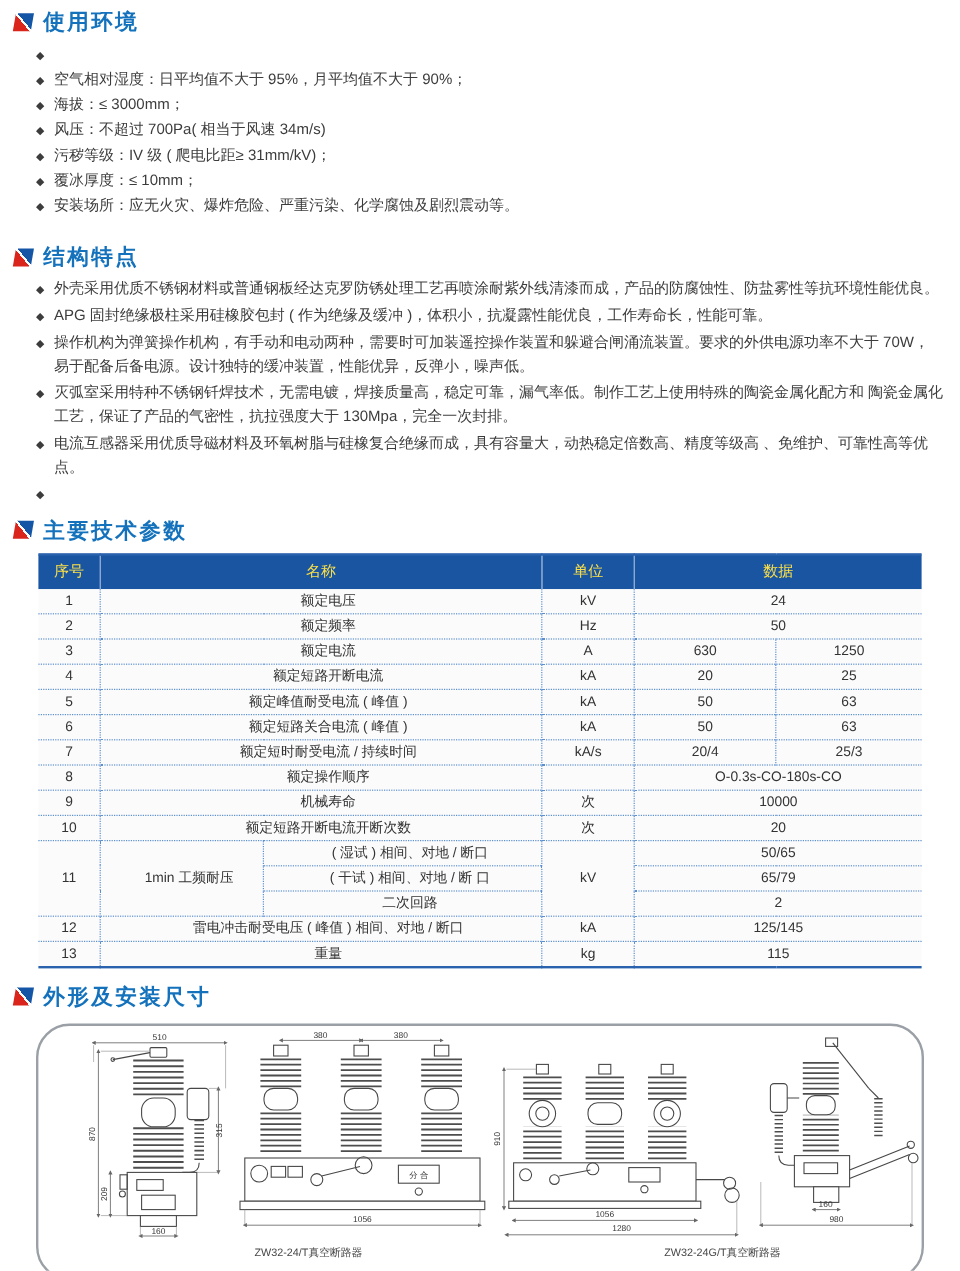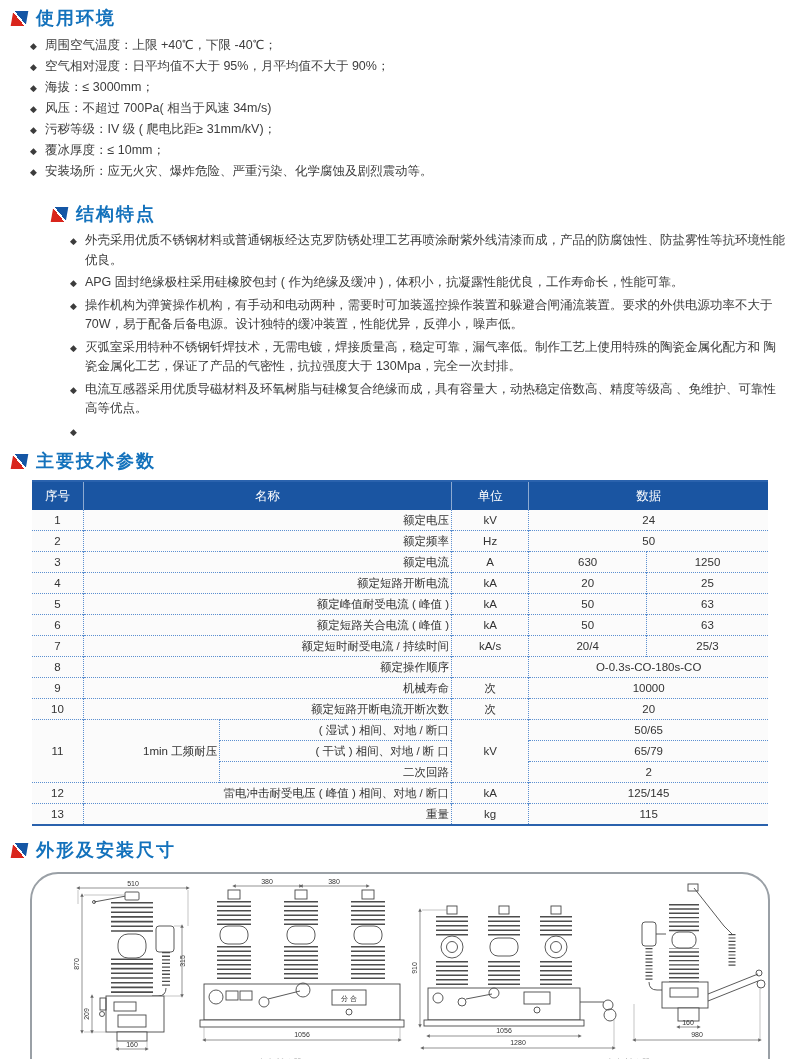--- a/index.html
+++ b/index.html
@@ -26,47 +26,47 @@
 
   
   .bullets { margin:7px 0 0 30px; padding-right:14px; }
   .bullet { display:flex; gap:8px; font-size:12.5px; color:#3c3c3c; }
   .bullet .dia { font-size:9px; flex:0 0 auto; transform:translateY(1px); }
   .usage .bullet { line-height:21px; }
   .usage .bullet .dia { line-height:21px; }
   .features .bullet { line-height:19.5px; margin-bottom:3px; }
   .features .bullet .dia { line-height:19.5px; }
 
-  .features { margin-top:22px;padding-left:40px; }
+  .features { margin-top:22px; }
   .params  { margin-top:10px; }
   .outline { margin-top:14px; }
 
   
   .params-table {
     width:736px; margin:9px 0 0 32px;
     border-collapse:collapse; table-layout:fixed;
     border-top:2px solid var(--table-border);
     border-bottom:2px solid var(--table-border);
     font-size:11.5px;
   }
   .params-table th {
-    background:var(--table-header-bg); color:#ffffff;
+    background:var(--table-header-bg); color:#fde047;
     font-weight:normal; font-size:12.5px; height:26px;
     border-left:1px solid rgba(255,255,255,.5);
   }
   .params-table th.h-no { border-left:none; }
   .params-table td {
     height:20px; text-align:center; background:#fbfbfb;
     border-left:1px dotted var(--dotted-line);
     border-top:1px dotted var(--dotted-line);
     padding:0 2px; color:#333;
   }
   .params-table td.c-no { border-left:none; }
   .params-table tr.first td { border-top:none; }
-  .params-table td.c-name { text-align:right; padding-left:14px; }
+  .params-table td.c-name { text-align:center; padding-left:14px; }
 
   
   .panel {
     margin:12px 30px 0; height:210px;
     border:2px solid #9aa0a6; border-radius:28px;
     position:relative; background:#fff;
   }
   .panel svg { position:absolute; left:0; top:0; }
 
   
@@ -91,21 +91,20 @@
 <div class="page">
 
   <div class="sec usage">
     <div class="sec-head">
       <span class="flag"></span>
       <span class="sec-title">使用环境</span>
     </div>
     <div class="bullets">
       <div class="bullet">
           <span class="dia">◆</span>
-          <span class="btxt">周围空气温度：上限 +40℃，下限 -40℃；</span>
         </div>
       <div class="bullet">
           <span class="dia">◆</span>
           <span class="btxt">空气相对湿度：日平均值不大于 95%，月平均值不大于 90%；</span>
         </div>
       <div class="bullet">
           <span class="dia">◆</span>
           <span class="btxt">海拔：≤ 3000mm；</span>
         </div>
       <div class="bullet">

